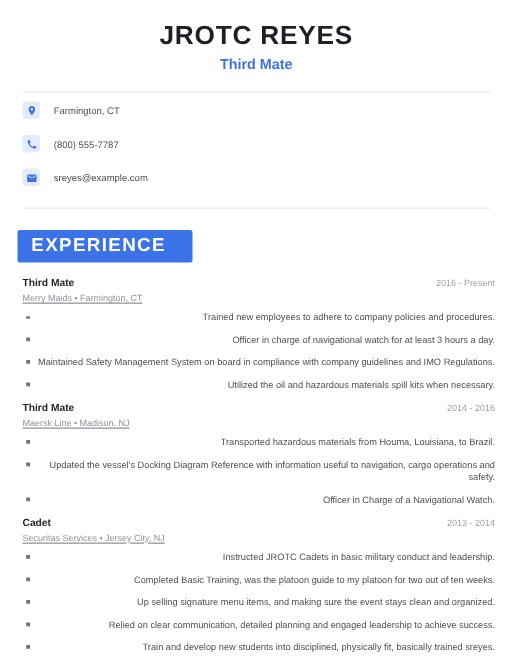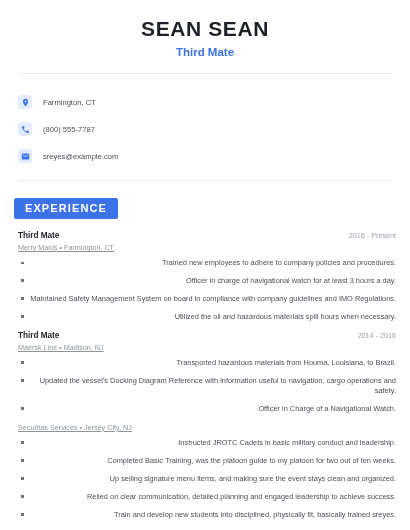--- a/index.html
+++ b/index.html
@@ -27,41 +27,41 @@
     font-weight: bold;
     color: #3b72e8;
   }
   .divider {
     height: 1px;
     background: #e9ebee;
     margin: 15px 4px 0 4px;
   }
 
   
-  .contact { margin-top: 18px; padding-left: 4px; }
+  .contact { margin-top: 4px; padding-left: 4px; }
   .crow { display: flex; align-items: center; height: 20px; margin-bottom: 7px; }
   .cicon {
     width: 14px; height: 14px;
     border-radius: 3px;
     background: #e4ecfb;
     display: flex; align-items: center; justify-content: center;
     flex: 0 0 auto;
   }
   .cicon svg { display: block; }
   .ctext { margin-left: 11px; font-size: 7.6px; color: #4a4f57; }
 
   
   .badge {
     display: inline-block;
     background: #3b72e8;
     color: #ffffff;
-    font-size: 11px;
+    font-size: 15px;
     font-weight: bold;
     letter-spacing: 1.1px;
-    padding: 4px 11px 5px 11px;
+    padding: 4px 21px 5px 11px;
     border-radius: 2px;
   }
   .sec-exp { margin-top: 17px; }
 
   
   .jobs { margin-top: 12px; padding-left: 4px; }
   .job { margin-bottom: 9px; }
   .job-head { display: flex; align-items: baseline; justify-content: space-between; }
   .job-title { font-size: 8.2px; font-weight: bold; color: #22262c; }
   .job-dates { font-size: 7.2px; color: #9aa0a8; white-space: nowrap; }
@@ -82,21 +82,21 @@
     width: 2.5px; height: 2.5px;
     background: #6b7079;
   }
 </style>
 </head>
 <body>
 
 <div class="page">
 
   <div class="hdr">
-    <div class="name">SEAN SEAN</div>
+    <div class="name">JROTC REYES</div>
     <div class="role">Third Mate</div>
   </div>
 
   <div class="divider"></div>
 
   <div class="contact">
 
     <div class="crow">
       <span class="cicon">
         <svg width="9" height="9" viewBox="0 0 24 24" fill="#3b72e8">
@@ -136,38 +136,42 @@
       <div class="job">
         <div class="job-head">
           <span class="job-title">Third Mate</span>
           <span class="job-dates">2016 - Present</span>
         </div>
         <div class="job-meta">Merry Maids • Farmington, CT</div>
         <ul class="bullets">
           <li>Trained new employees to adhere to company policies and procedures.</li>
           <li>Officer in charge of navigational watch for at least 3 hours a day.</li>
           <li>Maintained Safety Management System on board in compliance with company guidelines and IMO Regulations.</li>
-          <li>Utilized the oil and hazardous materials spill hours when necessary.</li>
+          <li>Utilized the oil and hazardous materials spill kits when necessary.</li>
         </ul>
       </div>
 
       <div class="job">
         <div class="job-head">
           <span class="job-title">Third Mate</span>
           <span class="job-dates">2014 - 2016</span>
         </div>
         <div class="job-meta">Maersk Line • Madison, NJ</div>
         <ul class="bullets">
           <li>Transported hazardous materials from Houma, Louisiana, to Brazil.</li>
           <li>Updated the vessel's Docking Diagram Reference with information useful to navigation, cargo operations and safety.</li>
           <li>Officer in Charge of a Navigational Watch.</li>
         </ul>
       </div>
 
       <div class="job">
+        <div class="job-head">
+          <span class="job-title">Cadet</span>
+          <span class="job-dates">2013 - 2014</span>
+        </div>
         <div class="job-meta">Securitas Services • Jersey City, NJ</div>
         <ul class="bullets">
           <li>Instructed JROTC Cadets in basic military conduct and leadership.</li>
           <li>Completed Basic Training, was the platoon guide to my platoon for two out of ten weeks.</li>
           <li>Up selling signature menu items, and making sure the event stays clean and organized.</li>
           <li>Relied on clear communication, detailed planning and engaged leadership to achieve success.</li>
           <li>Train and develop new students into disciplined, physically fit, basically trained sreyes.</li>
         </ul>
       </div>
 

